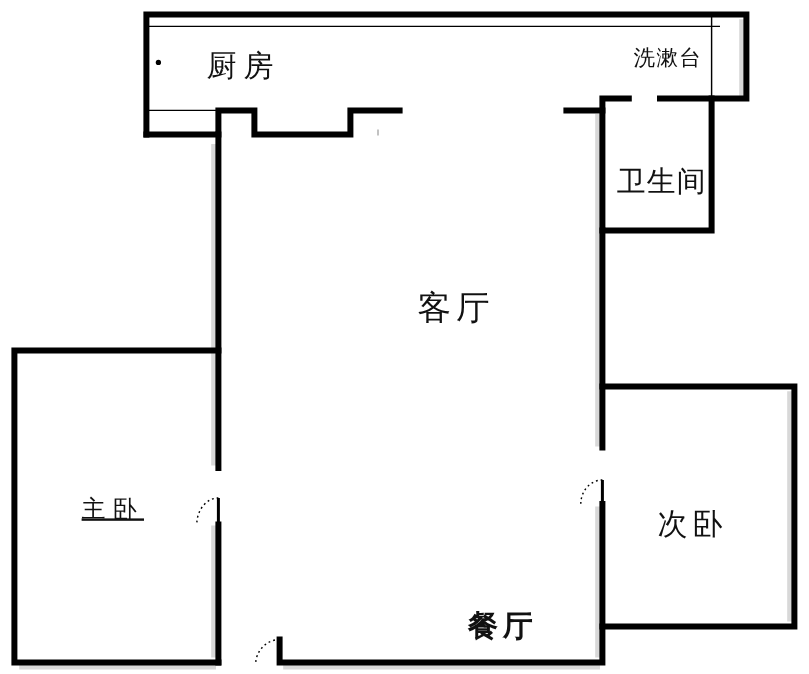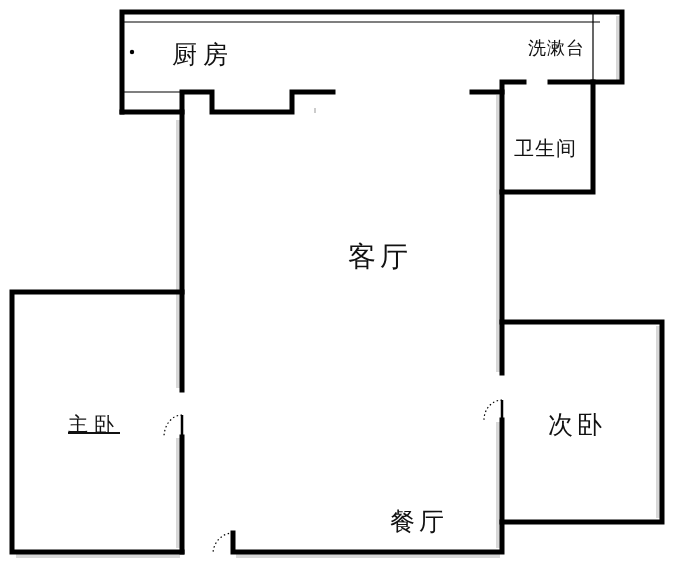--- a/index.html
+++ b/index.html
@@ -65,17 +65,17 @@
     </g>
   </g>
 
   <circle cx="132" cy="52" r="2.2" fill="#000"></circle>
 
   <line x1="315" y1="108" x2="315" y2="113" stroke="#999" stroke-width="1"></line>
 </svg>
 
 <div class="label" style="left:172px;top:38px;font-size:25px;letter-spacing:6px;">厨房</div>
 <div class="label" style="left:528px;top:36px;font-size:18px;letter-spacing:1px;">洗漱台</div>
-<div class="label" style="left:514px;top:135px;font-size:20px;letter-spacing:1px;">卫生间</div>
+<div class="label" style="left:514px;top:135px;font-size:24px;letter-spacing:1px;">卫生间</div>
 <div class="label" style="left:348px;top:238px;font-size:28px;letter-spacing:4px;">客厅</div>
 <div class="label" style="left:68px;top:411px;font-size:20px;letter-spacing:6px;text-decoration:underline;">主卧</div>
-<div class="label" style="left:548px;top:408px;font-size:25px;letter-spacing:4px;">次卧</div>
-<div class="label" style="left:390px;top:505px;font-size:25px;letter-spacing:4px;">餐厅</div>
+<div class="label" style="left:548px;top:420px;font-size:25px;letter-spacing:4px;">次卧</div>
+<div class="label" style="left:390px;top:505px;font-size:25px;letter-spacing:4px;font-weight:bold;">餐厅</div>
 
 </body></html>

